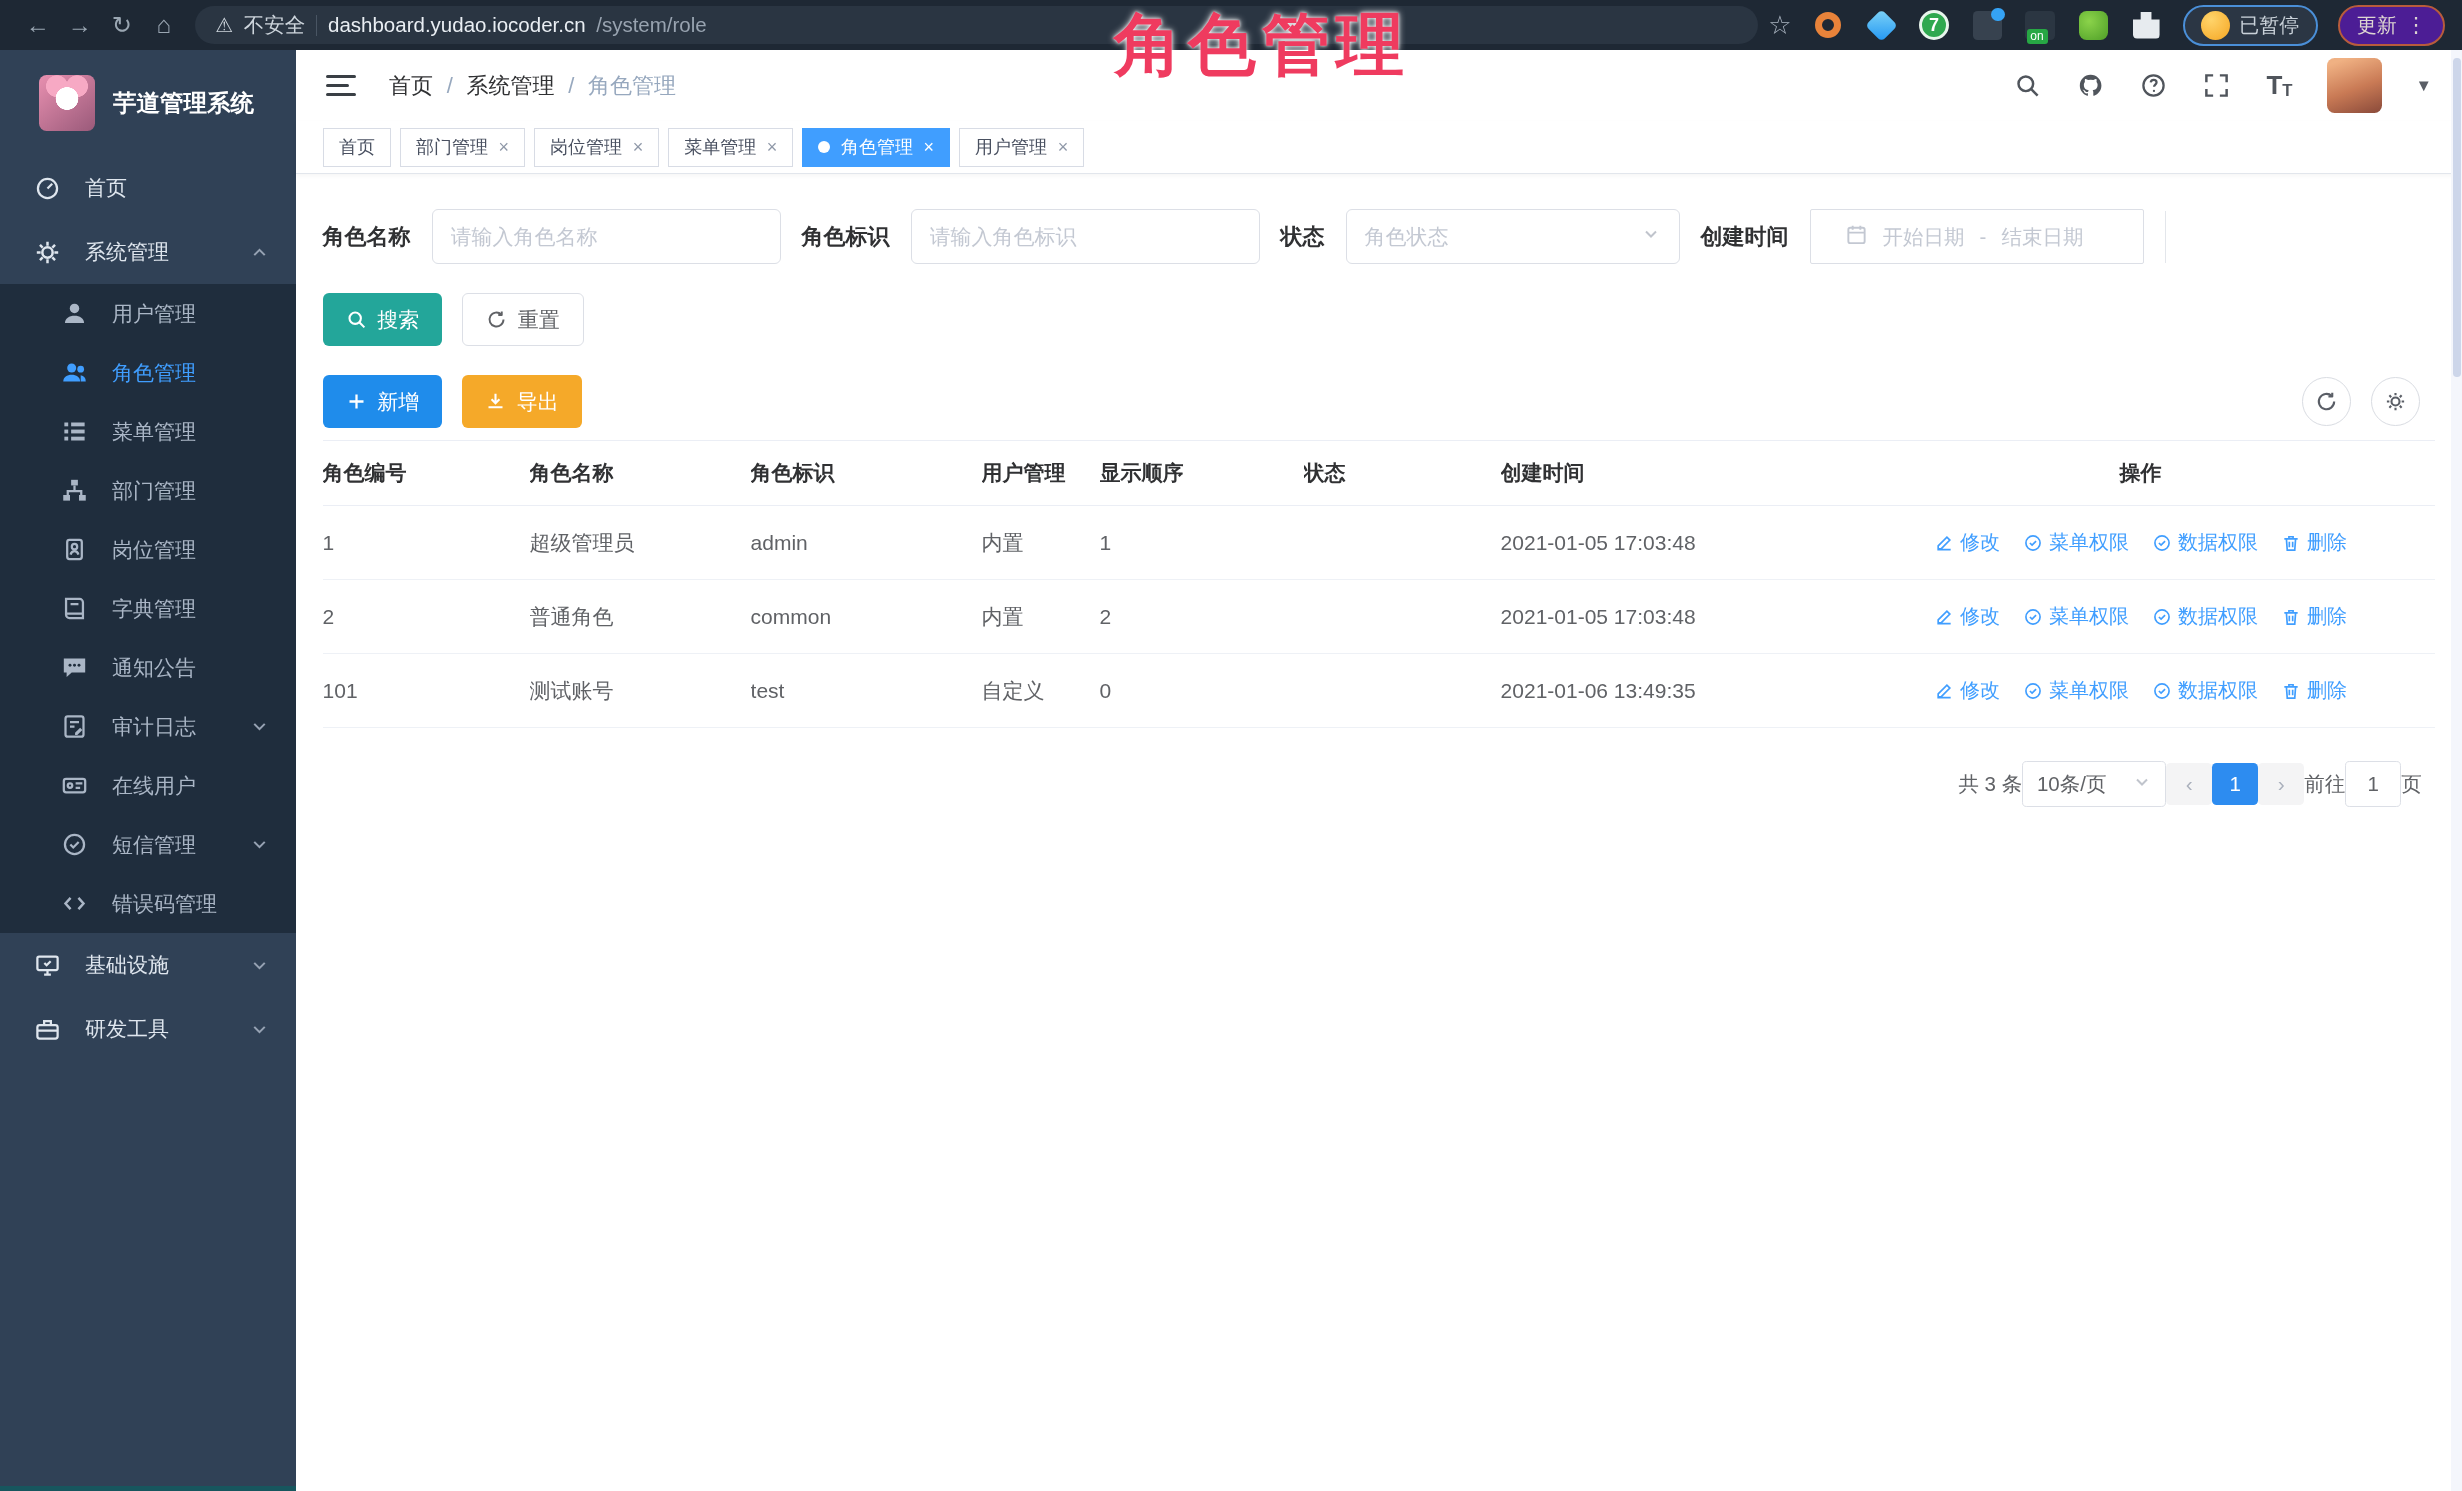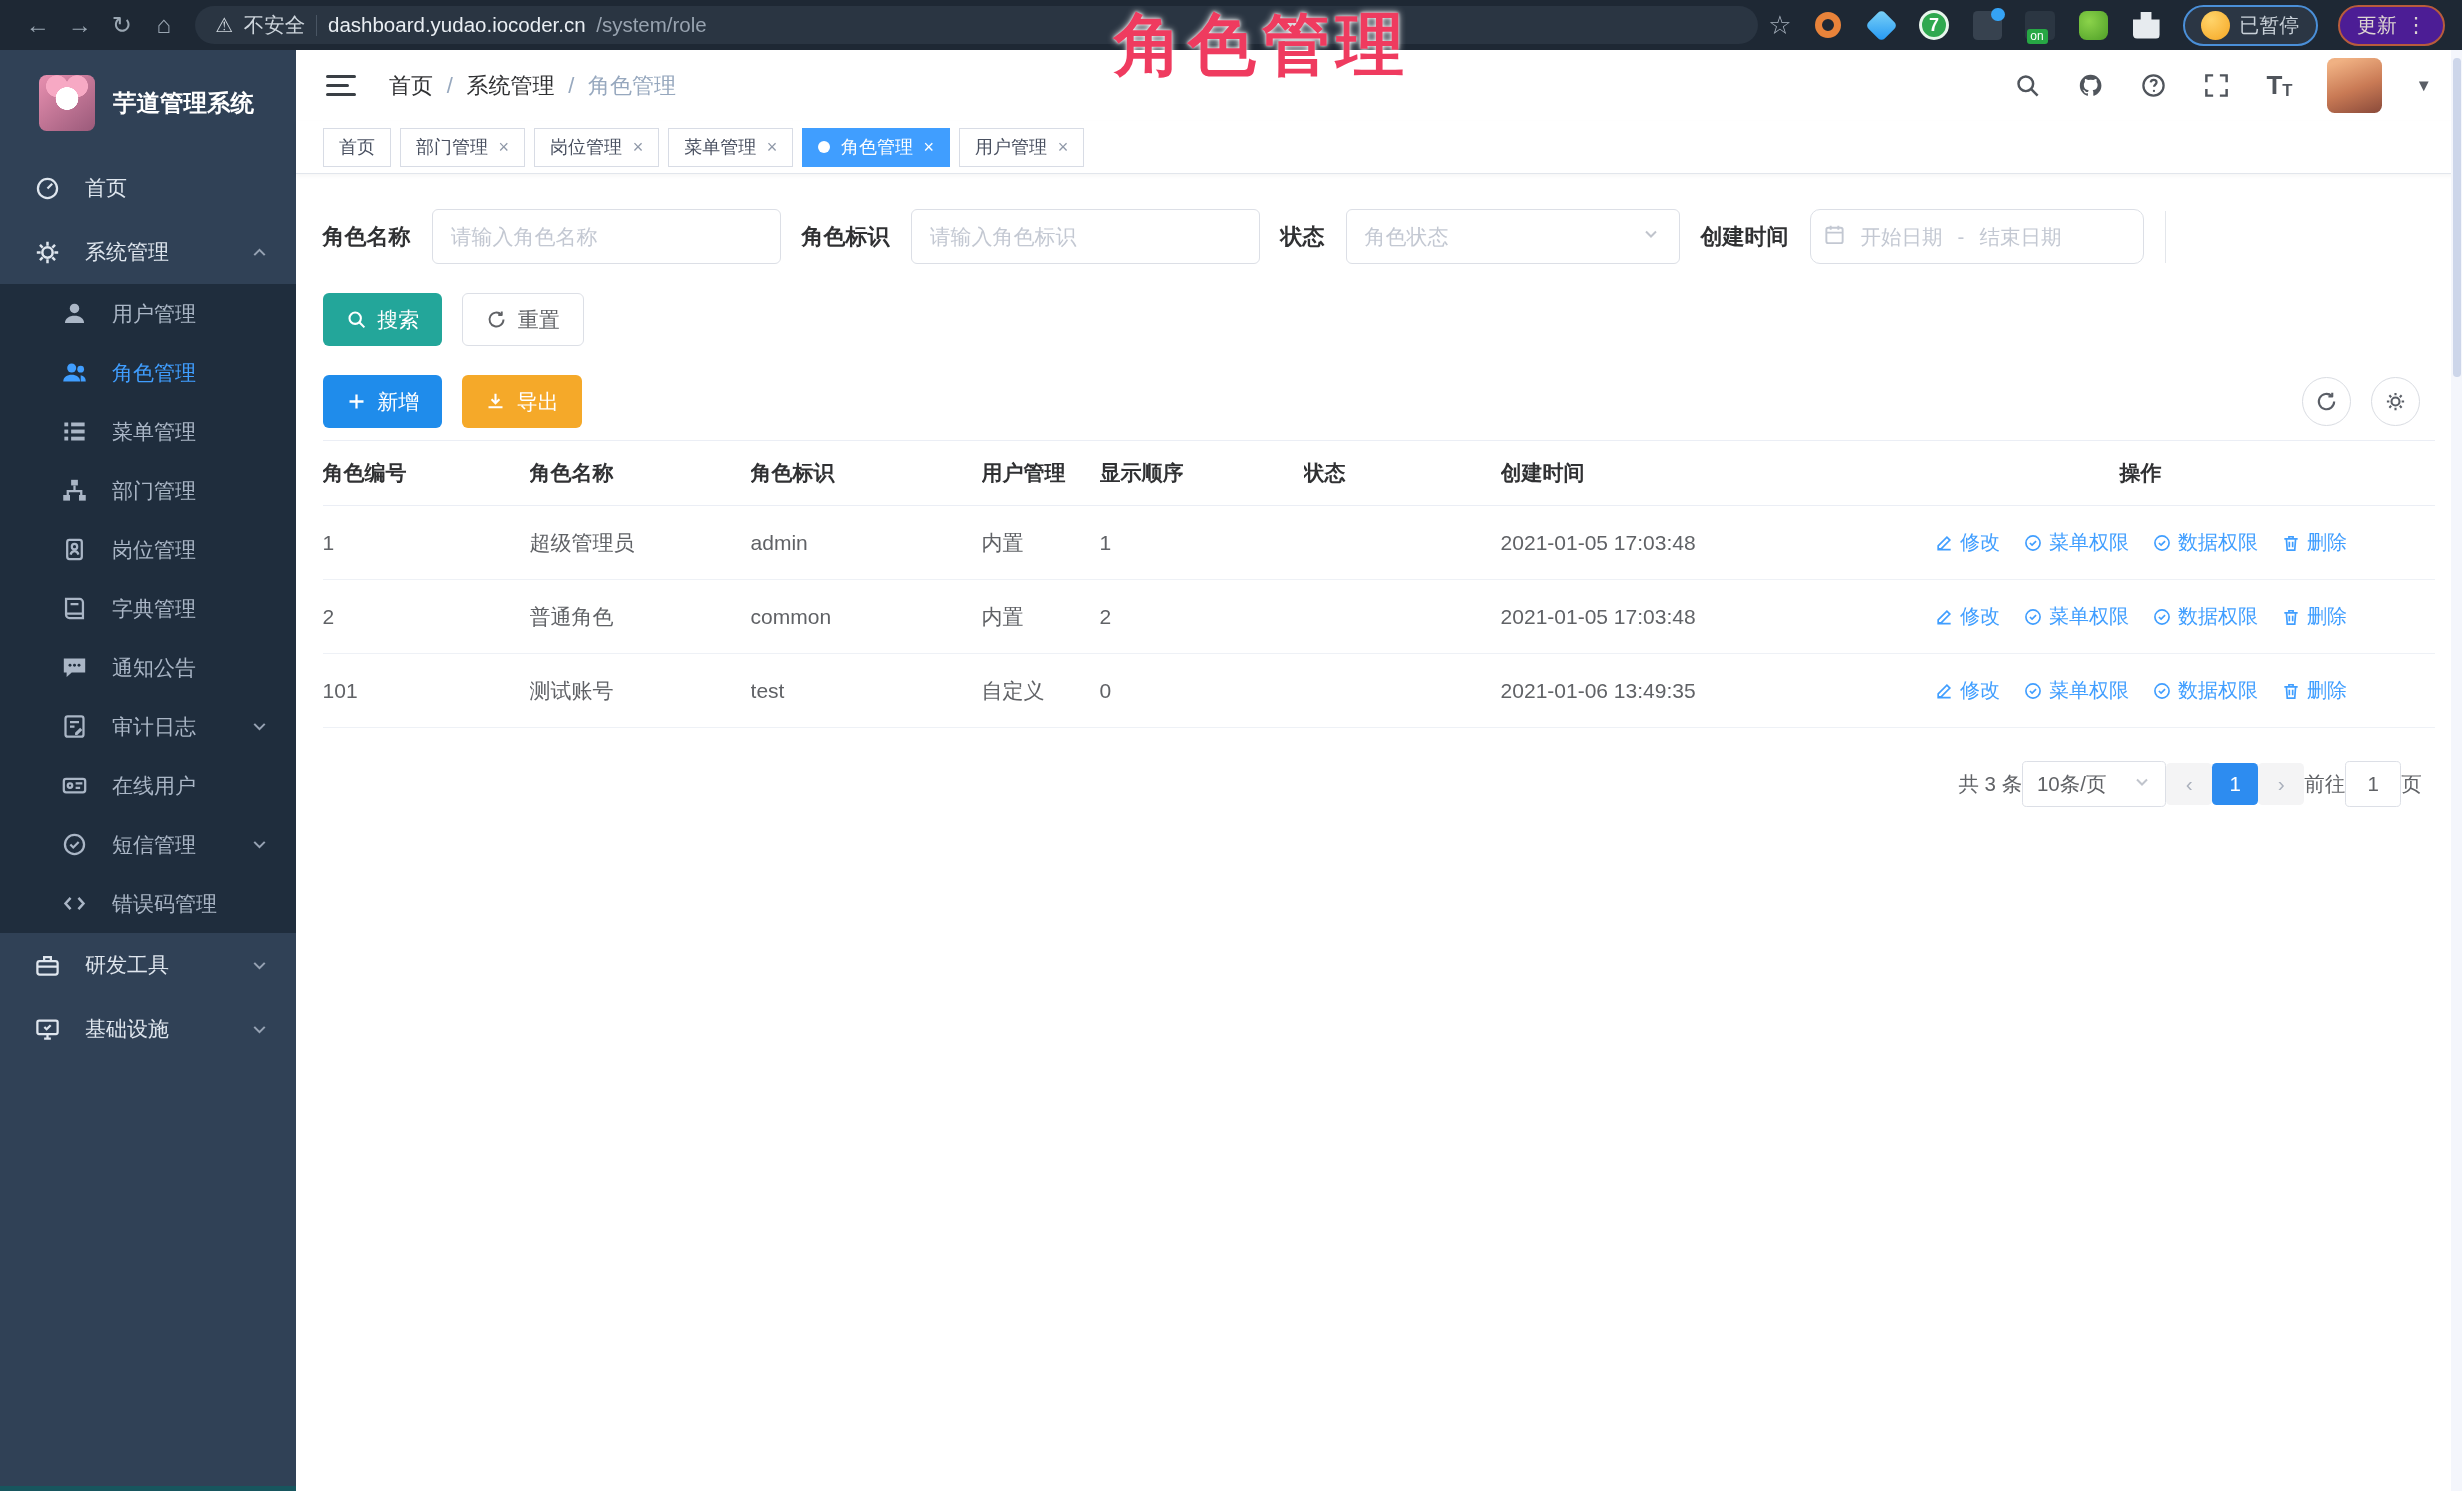--- a/index.html
+++ b/index.html
@@ -87,21 +87,21 @@
 .content{flex:1;padding:35px 26.6px 0;position:relative;min-width:0;}
 
 
 .filter-row{display:flex;align-items:center;gap:21px;height:55px;}
 .flabel{font-size:22px;font-weight:bold;color:#303133;white-space:nowrap;}
 .finput{width:349px;height:55px;border:1.5px solid #dcdfe6;border-radius:6px;padding:12px 18px;font-size:21px;color:#606266;outline:none;background:#fff;}
 .finput::placeholder{color:#c3c8d2;}
 .fselect{width:334px;height:55px;border:1.5px solid #dcdfe6;border-radius:6px;display:flex;align-items:center;padding:0 18px;color:#c3c8d2;font-size:21px;cursor:pointer;justify-content:center;}
 .fselect .sel-caret{margin-left:auto;color:#c0c4cc;}
 .sel-caret svg{width:20px;height:20px;}
-.daterange{width:334px;height:55px;border:1.5px solid #dcdfe6;border-radius:10px;display:flex;align-items:center;gap:15px;padding:0 12px;color:#c3c8d2;font-size:20.5px;cursor:pointer;}
+.daterange{width:334px;height:55px;border:1.5px solid #dcdfe6;border-radius:2px;display:flex;align-items:center;gap:15px;padding:0 34px;color:#c3c8d2;font-size:20.5px;cursor:pointer;}
 .cal-ic svg{width:23px;height:23px;}
 .range-sep{color:#c3c8d2;}
 .fdivider{width:1.5px;height:52px;background:#e3e6eb;}
 
 
 .btnrow{display:flex;align-items:center;gap:20px;margin-top:29px;position:relative;}
 .btn{height:53px;border:none;border-radius:6px;display:inline-flex;align-items:center;gap:10.6px;padding:0 23px;font-size:21px;cursor:pointer;font-family:inherit;}
 .btn svg{width:21px;height:21px;}
 .btn-search{background:#23a69a;color:#fff;}
 .btn-reset{background:#fff;border:1.5px solid #dcdfe6;color:#606266;}
@@ -330,37 +330,37 @@
             <svg viewBox="0 0 24 24" fill="none" stroke="currentColor" stroke-width="2.2">
               <path d="M8.5 7L4 12l4.5 5M15.5 7L20 12l-4.5 5"></path>
             </svg>
           </span>
         <span>错误码管理</span>
       </div>
     </div>
     <div class="menu-item">
       <span class="mi-ic">
           <svg viewBox="0 0 24 24" fill="none" stroke="currentColor" stroke-width="2">
+            <rect x="3" y="4" width="18" height="12" rx="1.5"></rect>
+            <path d="M9.2 9.8l2 2 3.6-3.6M9 20h6M12 16v4"></path>
+          </svg>
+        </span>
+      <span>基础设施</span>
+      <span class="chev"><svg viewBox="0 0 24 24" fill="none" stroke="currentColor" stroke-width="2.4">
+            <path d="M6 9l6 6 6-6"></path>
+          </svg></span>
+    </div>
+    <div class="menu-item">
+      <span class="mi-ic">
+          <svg viewBox="0 0 24 24" fill="none" stroke="currentColor" stroke-width="2">
             <rect x="3" y="8" width="18" height="12" rx="2"></rect>
             <path d="M9 8V4.5h6V8M3 13h18"></path>
           </svg>
         </span>
       <span>研发工具</span>
-      <span class="chev"><svg viewBox="0 0 24 24" fill="none" stroke="currentColor" stroke-width="2.4">
-            <path d="M6 9l6 6 6-6"></path>
-          </svg></span>
-    </div>
-    <div class="menu-item">
-      <span class="mi-ic">
-          <svg viewBox="0 0 24 24" fill="none" stroke="currentColor" stroke-width="2">
-            <rect x="3" y="4" width="18" height="12" rx="1.5"></rect>
-            <path d="M9.2 9.8l2 2 3.6-3.6M9 20h6M12 16v4"></path>
-          </svg>
-        </span>
-      <span>基础设施</span>
       <span class="chev"><svg viewBox="0 0 24 24" fill="none" stroke="currentColor" stroke-width="2.4">
             <path d="M6 9l6 6 6-6"></path>
           </svg></span>
     </div>
     <div class="side-bottom"></div>
   </aside>
 
   <div class="main">
 
     <div class="main-header">

